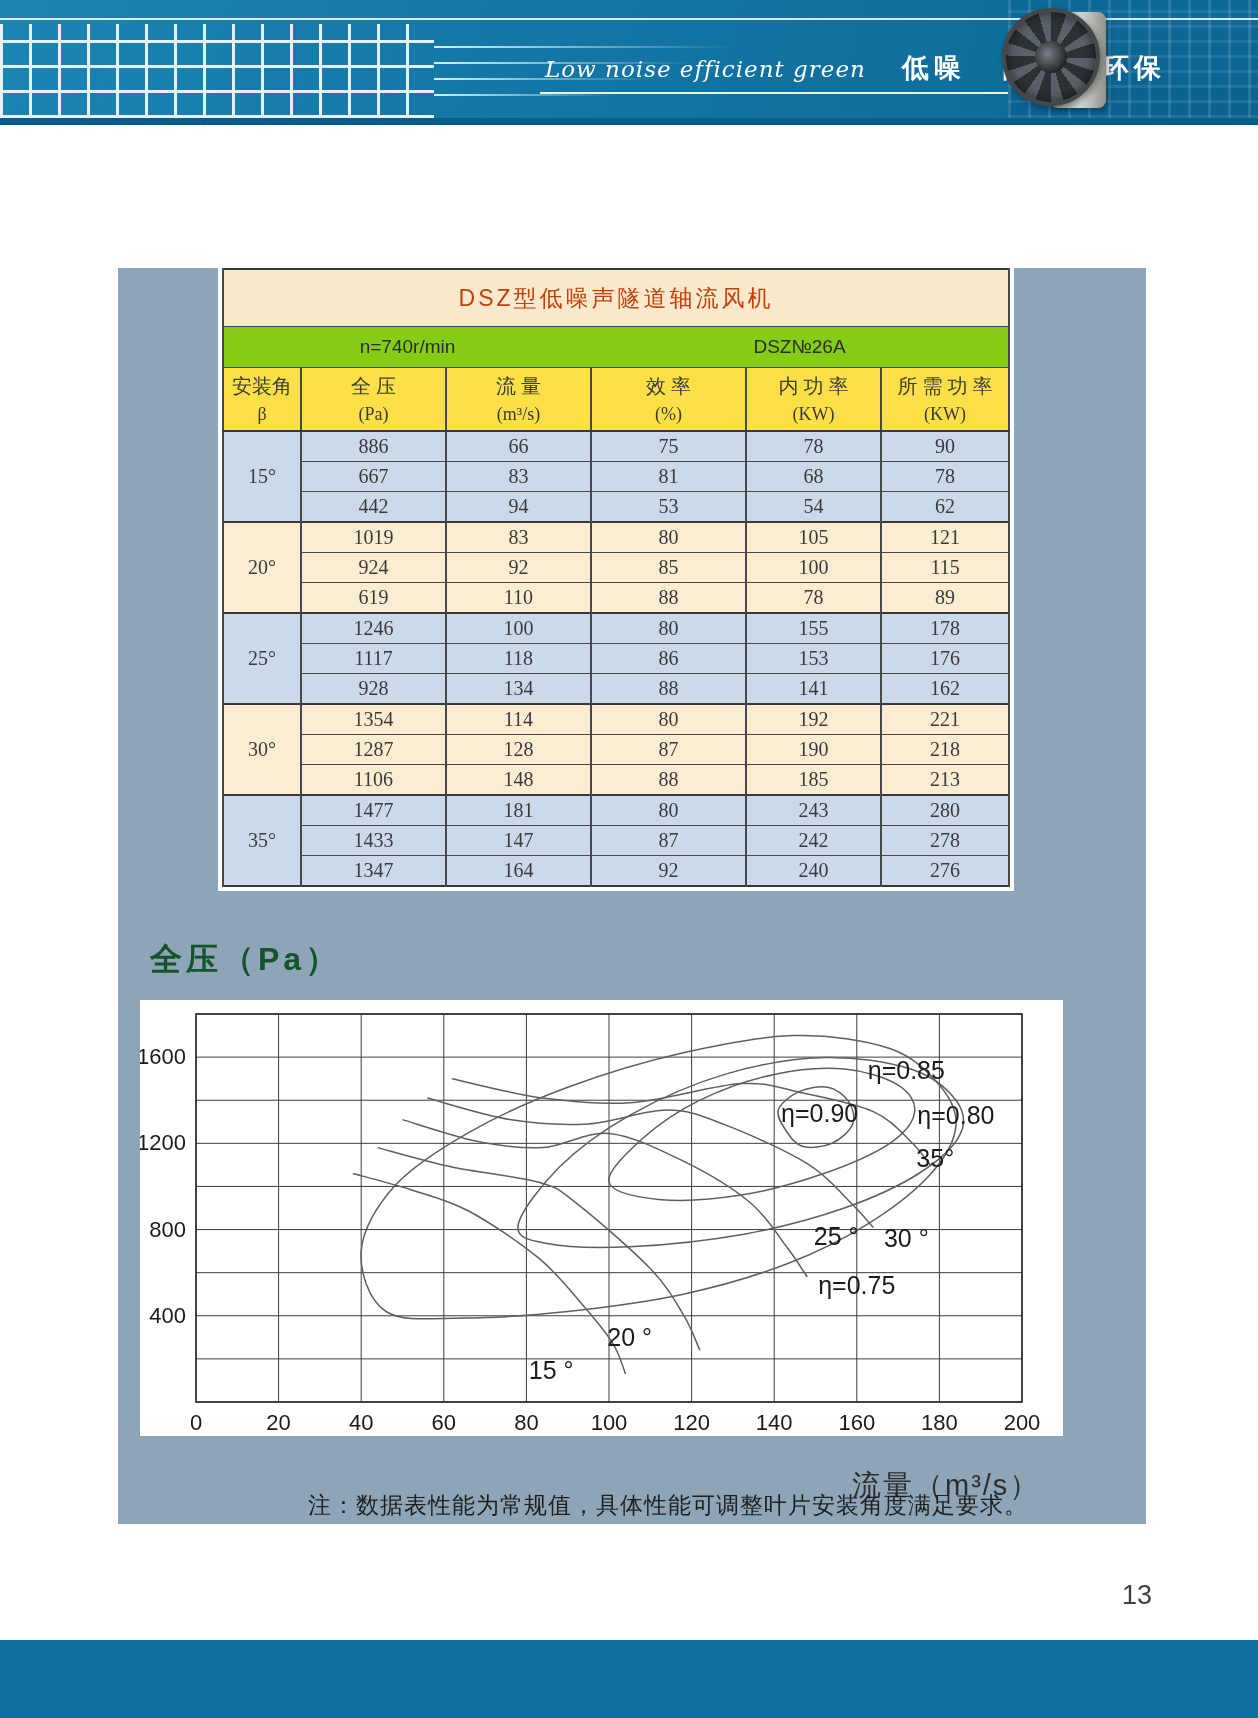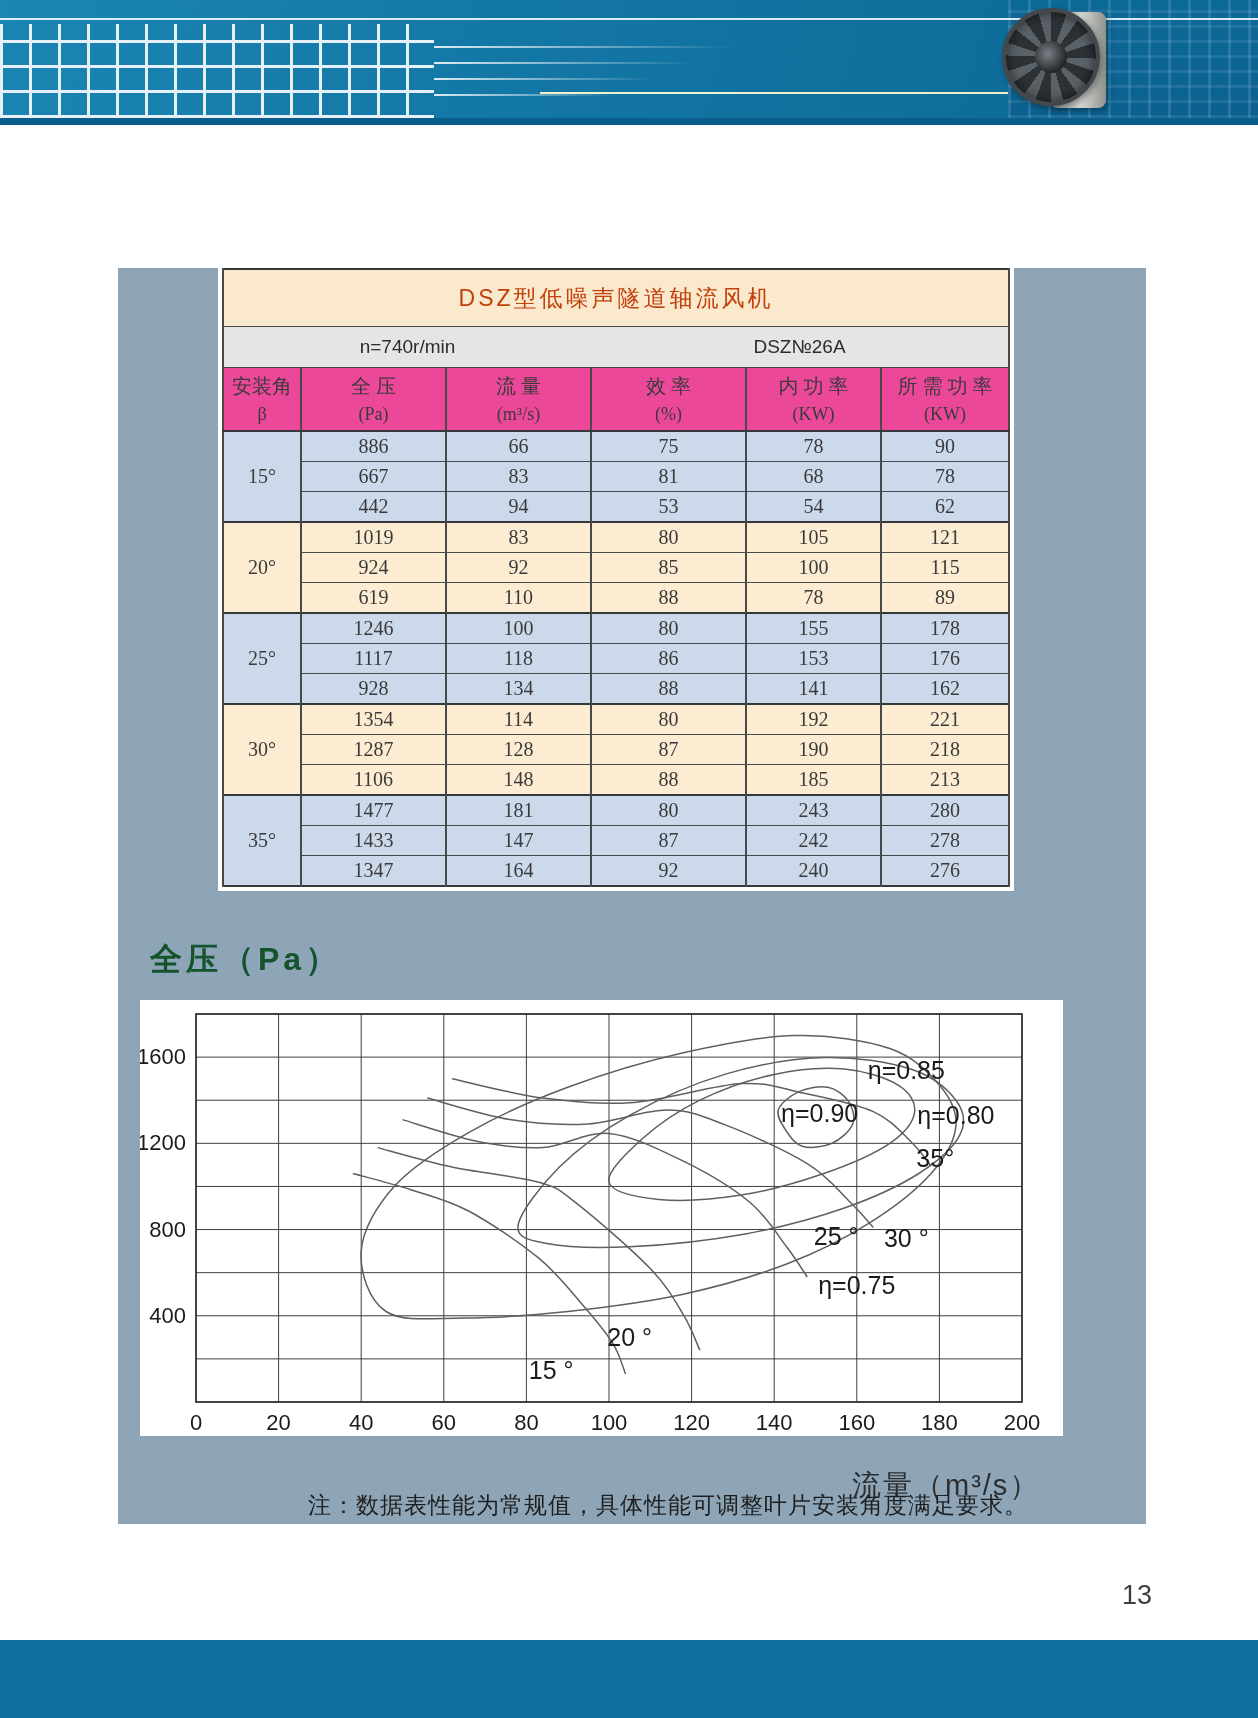--- a/index.html
+++ b/index.html
@@ -44,24 +44,24 @@
   .panel{position:absolute;left:118px;top:268px;width:1028px;height:1256px;background:#8da5b6;}
 
   
   .table-frame{position:absolute;left:218px;top:264px;background:#ffffff;padding:4px;}
   table.perf{border-collapse:collapse;table-layout:fixed;width:786px;
     font-family:"Liberation Serif",serif;color:#3a3a3a;border:2px solid #36393c;}
   table.perf td,table.perf th{border:1px solid #46484a;border-left-width:2px;border-right-width:2px;
     text-align:center;vertical-align:middle;padding:0;font-weight:normal;}
   .title-cell{height:56px;background:#fbe9cd;font-family:"Liberation Sans",sans-serif;
     font-size:23px;letter-spacing:3px;color:#c2410c;}
-  .meta-row td{height:40px;background:#e5e5e5;font-family:"Liberation Sans",sans-serif;font-size:19px;color:#2c2c2c;}
+  .meta-row td{height:40px;background:#84cc16;font-family:"Liberation Sans",sans-serif;font-size:19px;color:#2c2c2c;}
   .meta-l{border-right:none!important;}
   .meta-r{border-left:none!important;}
-  .header-row th{height:62px;background:#ec4899;font-size:20px;border-bottom:2px solid #36393c!important;}
+  .header-row th{height:62px;background:#fde047;font-size:20px;border-bottom:2px solid #36393c!important;}
   .header-row .u{font-size:18px;margin-top:4px;}
   tbody.perf-body td{height:29px;font-size:20px;}
   tr.g-blue td{background:#ccd9ea;}
   tr.g-cream td{background:#fcecd2;}
   tr.group-first td{border-top:2px solid #36393c;}
 
   
   .pressure-label{position:absolute;left:150px;top:938px;font-size:32px;color:#14532d;letter-spacing:4px;font-weight:bold;}
   .chart-box{position:absolute;left:140px;top:1000px;width:923px;height:436px;background:#ffffff;}
   .chart-box svg{display:block;width:923px;height:436px;}
@@ -80,20 +80,26 @@
 <body>
 
 <div class="banner">
   <div class="banner-circuit"></div>
   <div class="banner-topline"></div>
   <div class="banner-grid"></div>
   <div class="streak s1"></div>
   <div class="streak s2"></div>
   <div class="streak s3"></div>
   <div class="streak s4"></div>
+  <div class="slogans">
+    <span class="slogan-en">Low noise efficient green</span>
+    <span class="slogan-cn">低噪</span>
+    <span class="slogan-cn">高效</span>
+    <span class="slogan-cn">环保</span>
+  </div>
   <div class="banner-underline"></div>
   <div class="fan">
     <div class="fan-casing"></div>
     <div class="fan-impeller"></div>
     <div class="fan-hub"></div>
   </div>
 </div>
 <div class="strip"></div>
 
 <div class="panel"></div>

